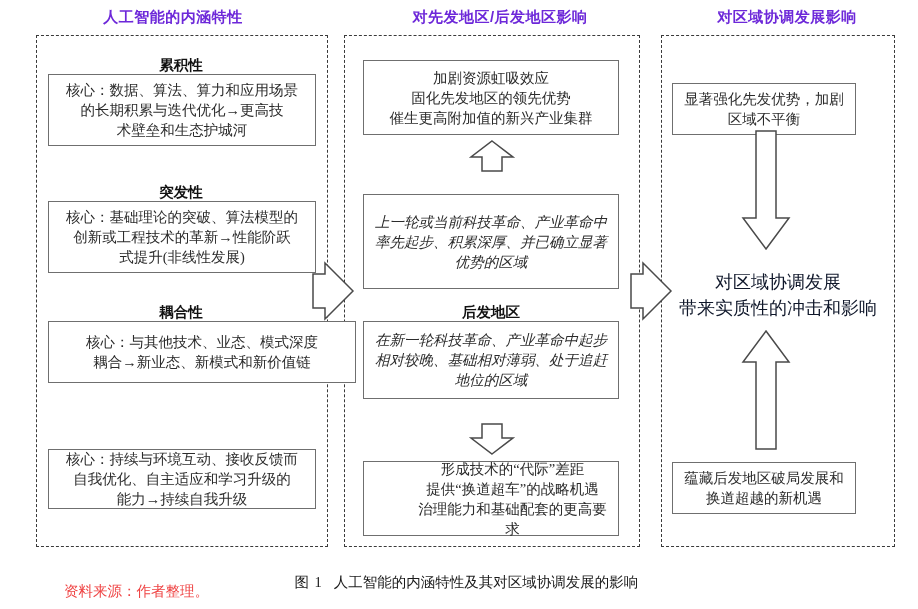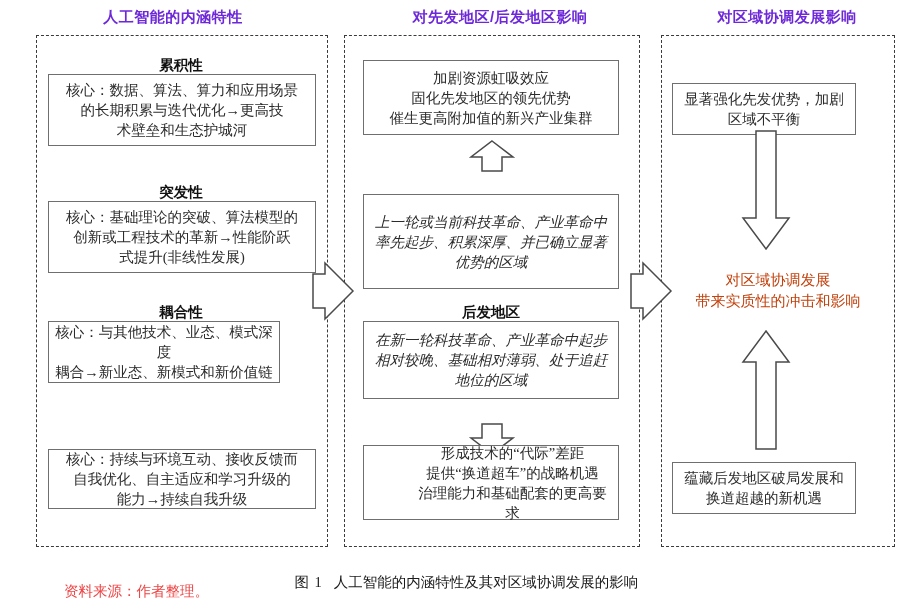--- a/index.html
+++ b/index.html
@@ -43,22 +43,22 @@
   }
 
   
   .arrow{position:absolute;}
   .arrow svg{display:block;overflow:visible;}
   .arrow svg polygon{fill:#ffffff;stroke:#4a4a4a;stroke-width:1.5;
     stroke-linejoin:miter;}
 
   
   .freetext{
-    position:absolute;text-align:center;font-size:15px;line-height:1.42;
-    color:#c2410c;white-space:pre-line;
+    position:absolute;text-align:center;font-size:18px;line-height:1.42;
+    color:#0f172a;white-space:pre-line;
     font-family:"Liberation Serif","DejaVu Serif",serif;
   }
 
   
   .caption{
     position:absolute;left:0;width:918px;text-align:center;
     font-size:14.5px;color:#1a1a1a;white-space:pre;
     font-family:"Liberation Serif","DejaVu Serif",serif;
   }
   .caption .num{letter-spacing:1px;}
@@ -88,21 +88,21 @@
   </div>
 
   <div class="sub-title" style="left:46px;top:183px;width:270px;">突发性</div>
   <div class="box" style="left:48px;top:201px;width:268px;height:72px;">
     <div class="txt">核心：基础理论的突破、算法模型的
 创新或工程技术的革新→性能阶跃
 式提升(非线性发展)</div>
   </div>
 
   <div class="sub-title" style="left:46px;top:303px;width:270px;">耦合性</div>
-  <div class="box" style="left:48px;top:321px;width:232px;height:62px;">
+  <div class="box" style="left:48px;top:321px;width:308px;height:62px;">
     <div class="txt">核心：与其他技术、业态、模式深度
 耦合→新业态、新模式和新价值链</div>
   </div>
 
   <div class="sub-title" style="left:46px;top:450px;width:270px;">进化性</div>
   <div class="box" style="left:48px;top:449px;width:268px;height:60px;">
     <div class="txt">核心：持续与环境互动、接收反馈而
 自我优化、自主适应和学习升级的
 能力→持续自我升级</div>
   </div>
@@ -131,21 +131,21 @@
 相对较晚、基础相对薄弱、处于追赶
 地位的区域</div>
   </div>
 
   <div class="arrow" style="left:470px;top:423px;">
     <svg width="44" height="32" viewBox="0 0 44 32">
       <polygon points="22,31 43,15 32,15 32,1 12,1 12,15 1,15"></polygon>
     </svg>
   </div>
 
-  <div class="box" style="left:363px;top:445px;width:256px;height:75px;padding-left:43px;">
+  <div class="box" style="left:363px;top:461px;width:256px;height:75px;padding-left:43px;">
     <div class="txt">形成技术的“代际”差距
 提供“换道超车”的战略机遇
 治理能力和基础配套的更高要求</div>
   </div>
 
   <div class="box" style="left:672px;top:63px;width:184px;height:52px;margin-top:20px;">
     <div class="txt">显著强化先发优势，加剧
 区域不平衡</div>
   </div>
 

